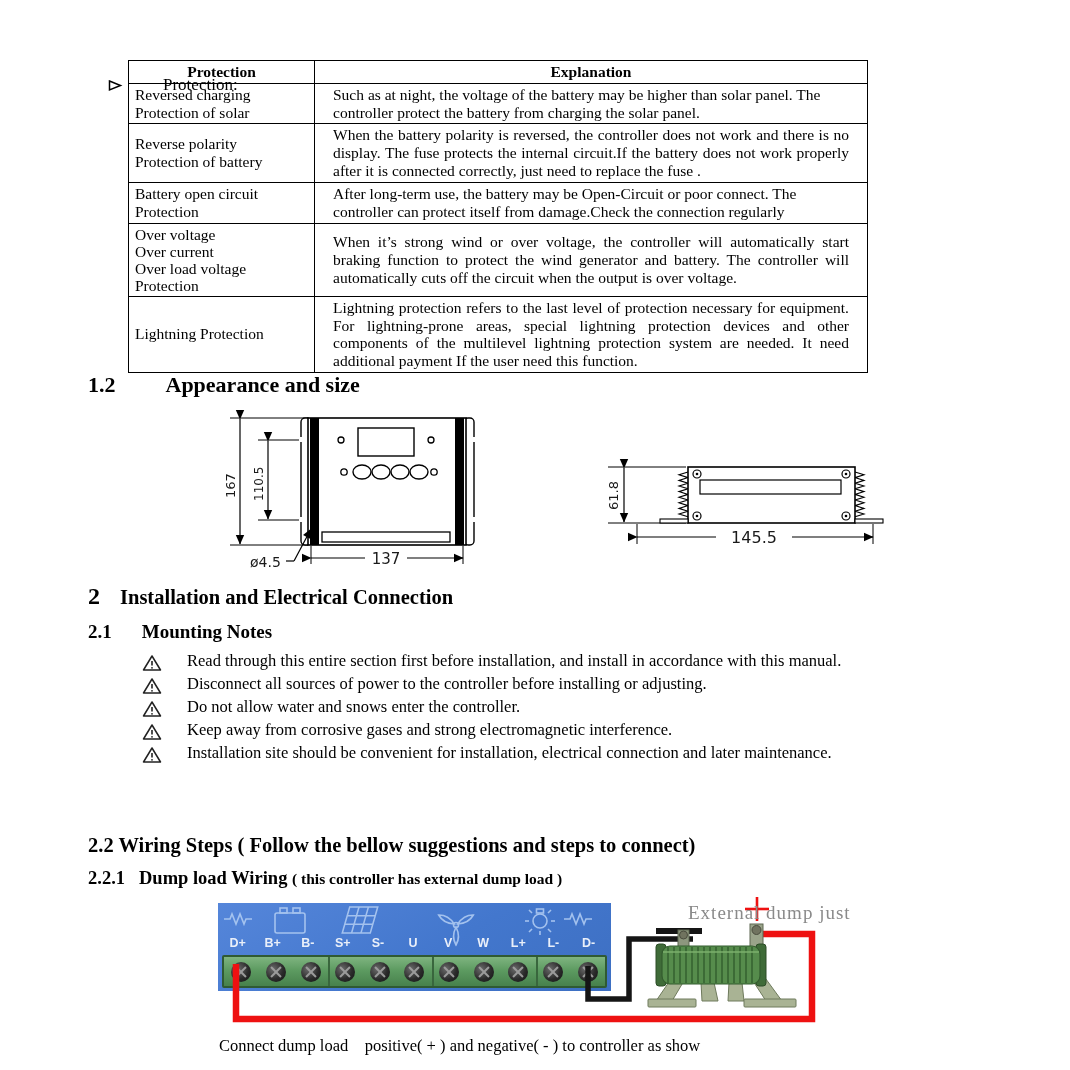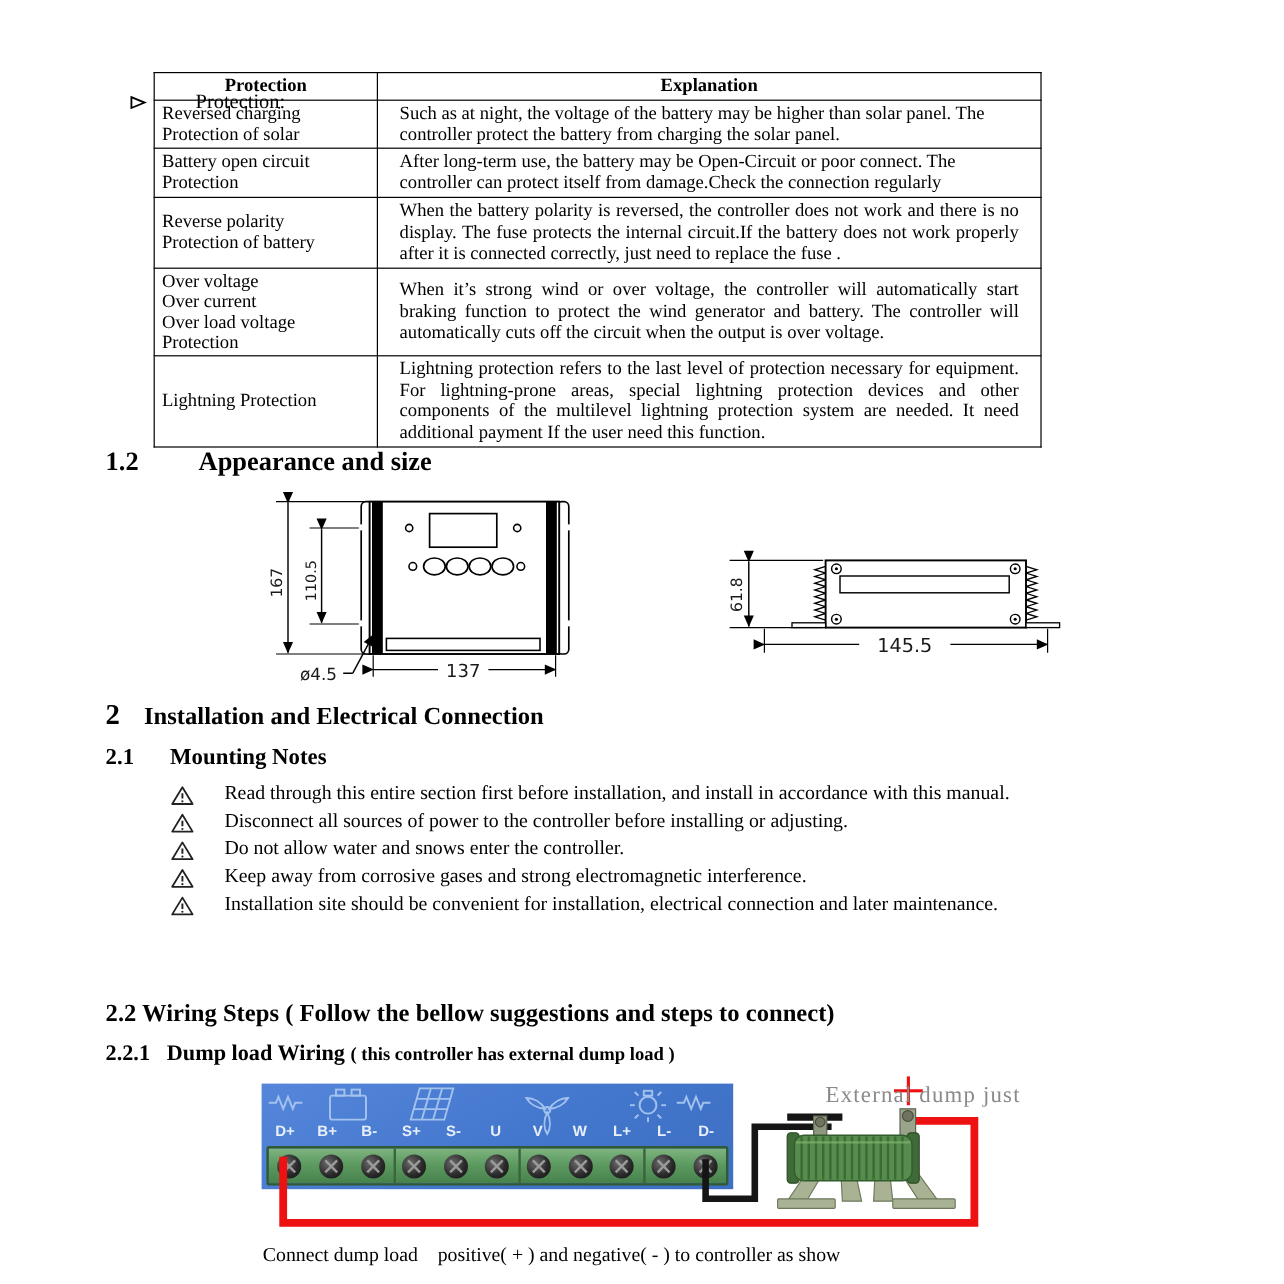--- a/index.html
+++ b/index.html
@@ -89,28 +89,28 @@
         <tr>
       <th>Protection</th>
       <th>Explanation</th>
     </tr>
     <tr>
       <td class="lbl">Reversed charging
 Protection of solar</td>
       <td>Such as at night, the voltage of the battery may be higher than solar panel. The controller protect the battery from charging the solar panel.</td>
     </tr>
     <tr>
+      <td class="lbl">Reverse polarity
+Protection of battery</td>
+      <td class="just">When the battery polarity is reversed, the controller does not work and there is no display. The fuse protects the internal circuit.If the battery does not work properly after it is connected correctly, just need to replace the fuse .</td>
+    </tr>
+    <tr>
       <td class="lbl">Battery open circuit
 Protection</td>
       <td>After long-term use, the battery may be Open-Circuit or poor connect. The controller can protect itself from damage.Check the connection regularly</td>
-    </tr>
-    <tr>
-      <td class="lbl">Reverse polarity
-Protection of battery</td>
-      <td class="just">When the battery polarity is reversed, the controller does not work and there is no display. The fuse protects the internal circuit.If the battery does not work properly after it is connected correctly, just need to replace the fuse .</td>
     </tr>
     <tr>
       <td class="lbl" style="line-height:1.1">Over voltage
 Over current
 Over load voltage
 Protection</td>
       <td class="just">When it’s strong wind or over voltage, the controller will automatically start braking function to protect the wind generator and battery. The controller will automatically cuts off the circuit when the output is over voltage.</td>
     </tr>
     <tr>
       <td class="lbl">Lightning Protection</td>

